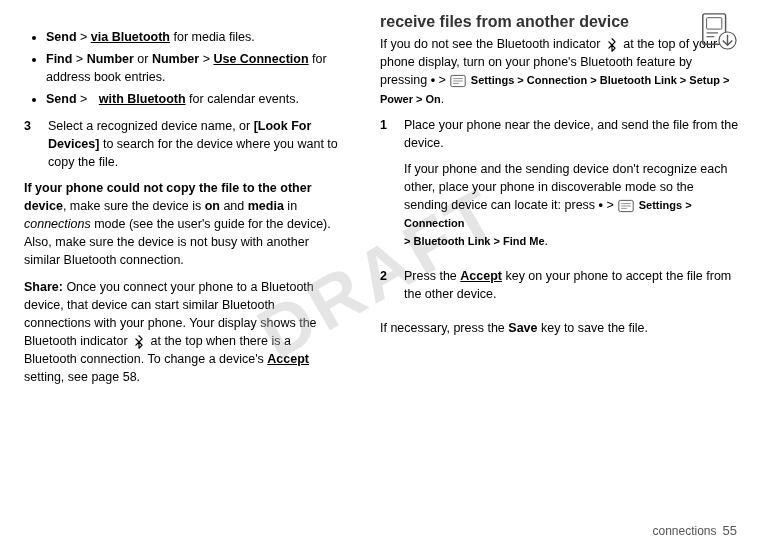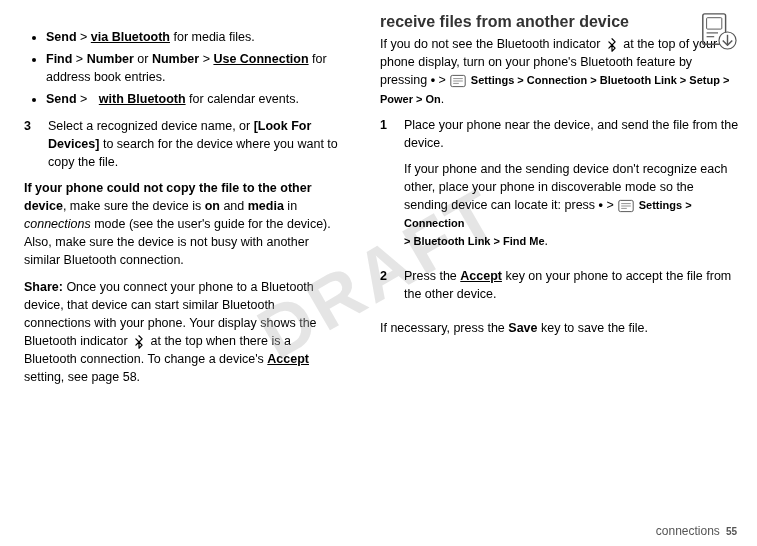--- a/index.html
+++ b/index.html
@@ -97,22 +97,22 @@
       position: absolute;
       bottom: 8px;
       right: 20px;
       font-size: 12px;
       color: #555;
       display: flex;
       align-items: center;
       gap: 6px;
     }
     .page-num {
-      font-weight: bold;
-      font-size: 10px;
+      font-weight: normal;
+      font-size: 13px;
     }
     .connections-label {
       font-size: 12px;
       color: #555;
     }
     
     .icon-bluetooth {
       display: inline-block;
       width: 14px;
       height: 14px;

